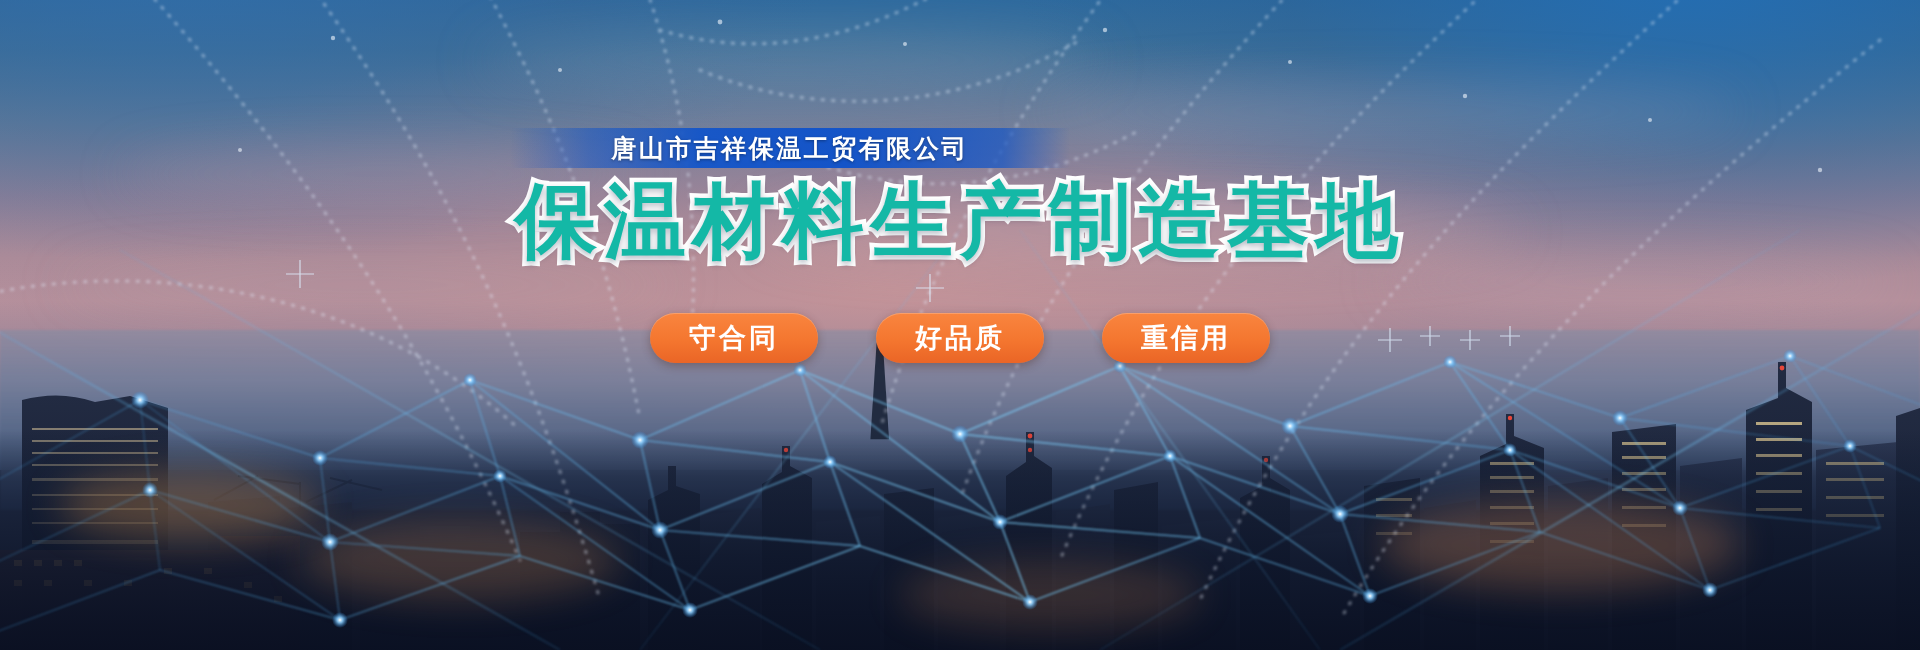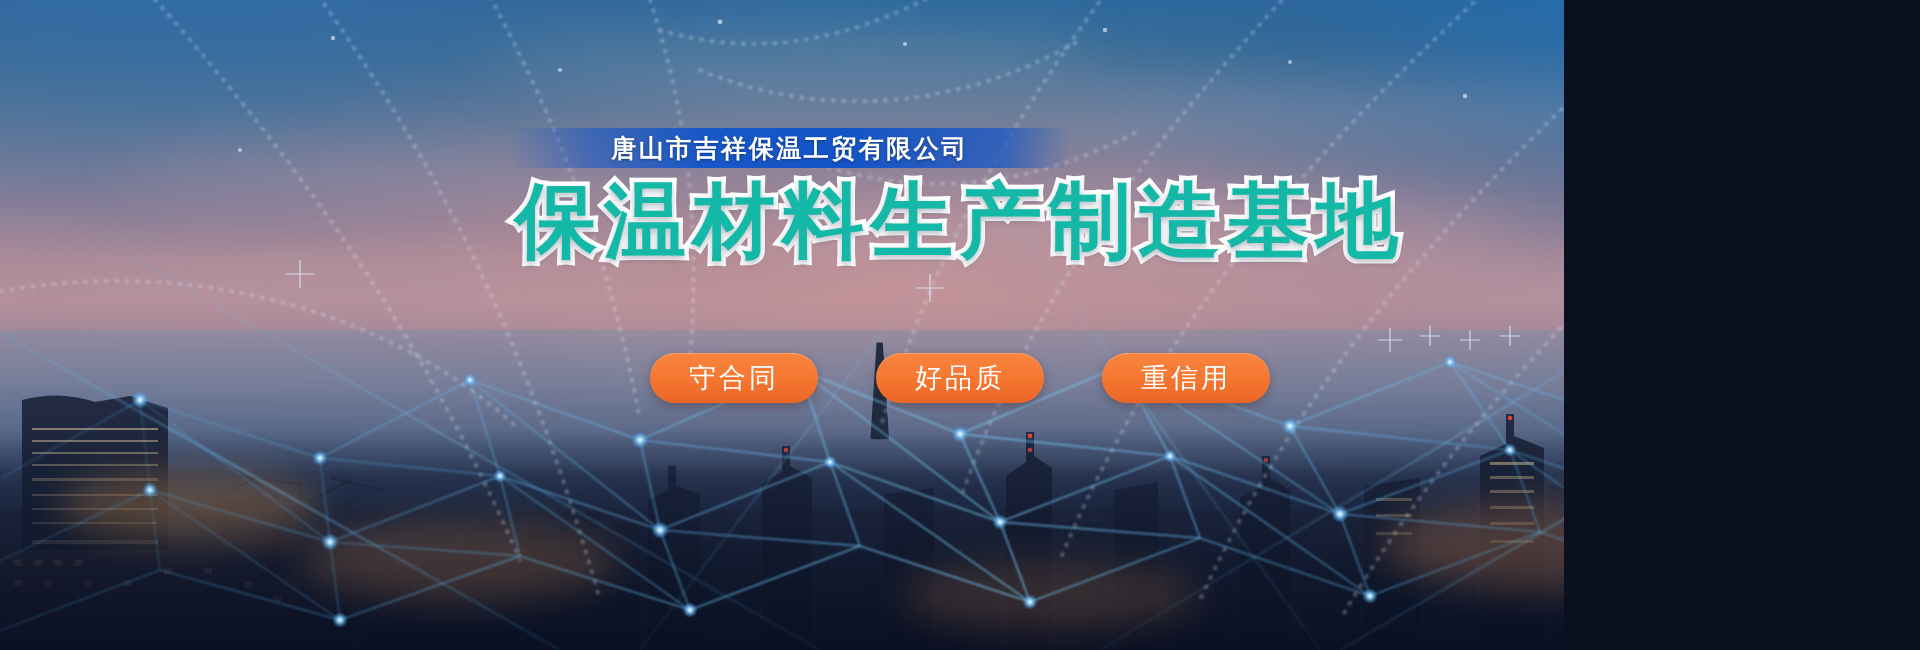--- a/index.html
+++ b/index.html
@@ -1,21 +1,21 @@
 <!DOCTYPE html>
 <html><head>
 <meta charset="utf-8">
 <title>Banner</title>
 <style>
   html,body{margin:0;padding:0;background:#0a1020;}
   *{box-sizing:border-box;}
 
   .stage{
     position:relative;
-    width:1564px;height:650px;
+    width:1920px;height:650px;
     overflow:hidden;
     font-family:"Liberation Sans","DejaVu Sans",sans-serif;
     background:#2b3550;
   }
 
   
   .sky{
     position:absolute;left:0;top:0;width:1920px;height:470px;
     background:
       radial-gradient(ellipse 900px 420px at 88% -5%, rgba(35,110,180,.92) 0%, rgba(40,95,150,.35) 45%, rgba(0,0,0,0) 75%),
@@ -106,22 +106,22 @@
 
   .pills{
     position:absolute;left:0;top:313px;width:1920px;
     display:flex;justify-content:center;gap:58px;
   }
   .pill{
     min-width:168px;height:50px;border-radius:26px;
     background:linear-gradient(180deg,#f9853f 0%,#f4762f 55%,#ea6526 100%);
     box-shadow:0 3px 10px rgba(60,20,0,.30), inset 0 1px 0 rgba(255,255,255,.22);
     display:flex;align-items:center;justify-content:center;
-    color:#fff;font-size:27px;font-weight:normal;letter-spacing:3px;
-    padding:0 26px;white-space:nowrap;margin-top:40px;
+    color:#fff;font-size:27px;font-weight:bold;letter-spacing:3px;
+    padding:0 26px;white-space:nowrap;
   }
 </style>
 </head>
 <body>
 
 <div class="stage">
 
   <div class="sky">
     <div class="cloud c1"></div>
     <div class="cloud c2"></div>

